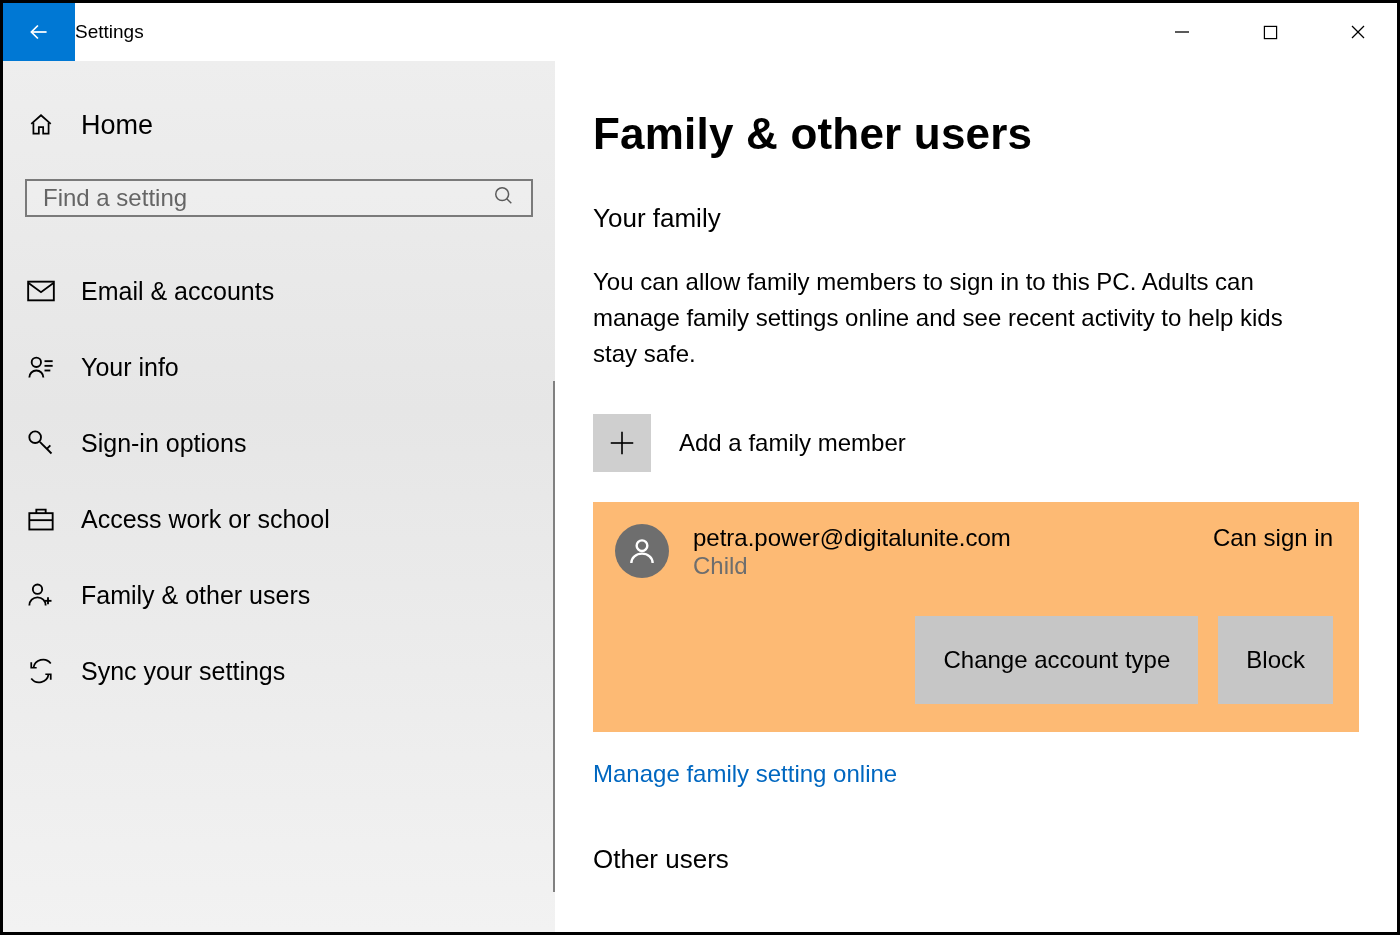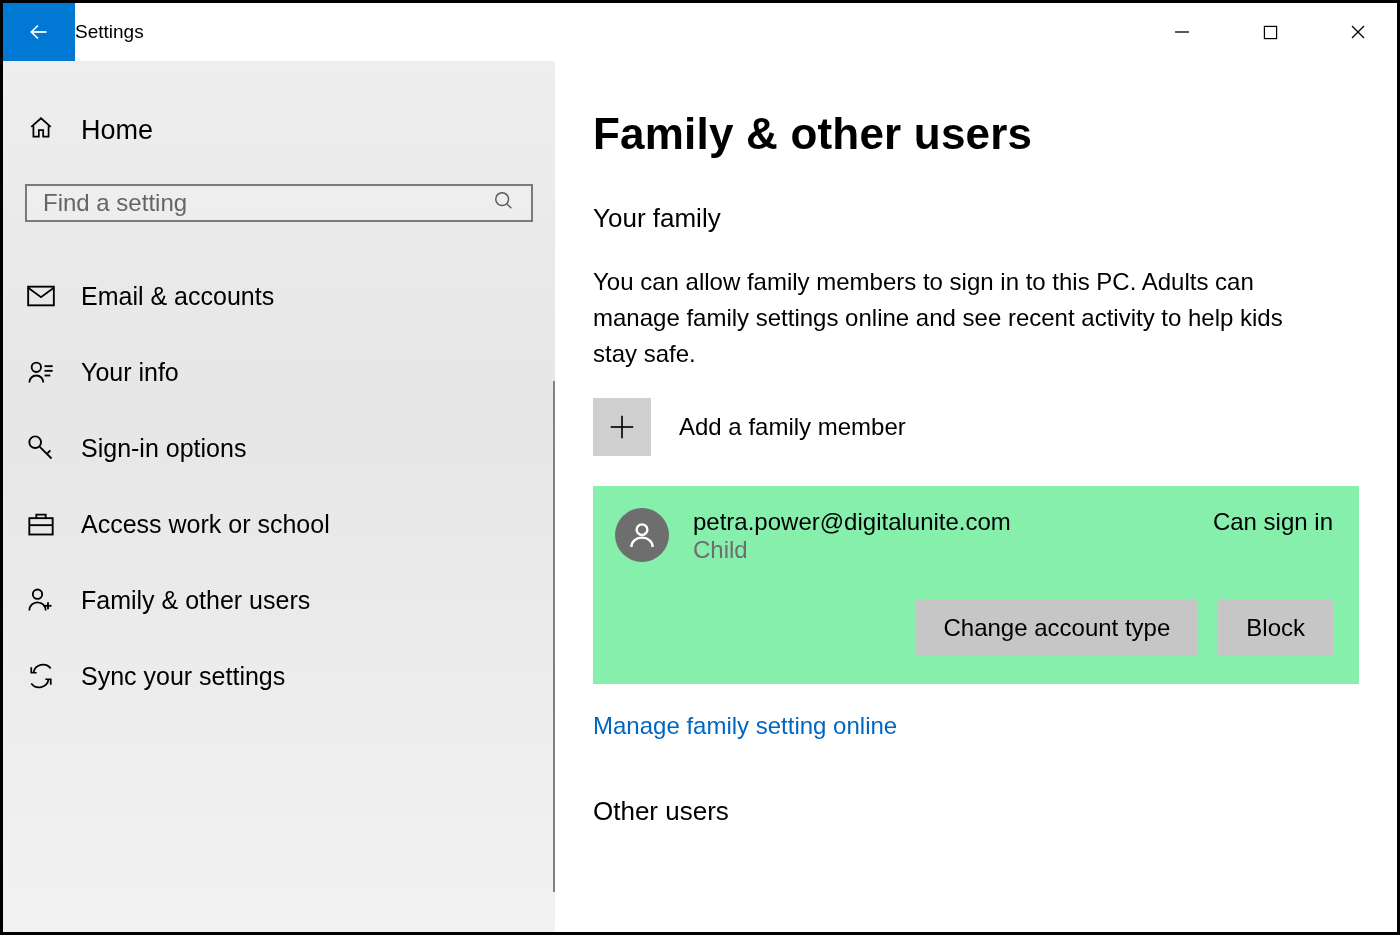--- a/index.html
+++ b/index.html
@@ -6,45 +6,45 @@
     body { width: 1400px; height: 935px; background: #fff; border: 3px solid #000; overflow: hidden; }
     .titlebar { height: 58px; display: flex; align-items: stretch; }
     .back-btn { width: 72px; background: #0078d4; display: flex; align-items: center; justify-content: center; cursor: pointer; }
     .title-text { flex: 1; display: flex; align-items: center; font-size: 19px; color: #000; }
     .win-controls { display: flex; align-items: center; padding-right: 16px; gap: 42px; }
     .win-btn { width: 46px; height: 32px; display: flex; align-items: center; justify-content: center; cursor: pointer; }
     .layout { display: flex; height: calc(100% - 58px); }
     .sidebar { width: 552px; background: linear-gradient(180deg, #eeeeee 0%, #e6e6e6 40%, #f2f2f2 100%); padding-top: 36px; position: relative; }
     .sidebar::after { content: ""; position: absolute; right: 0; top: 320px; bottom: 40px; width: 2px; background: #808080; }
     .home-row { display: flex; align-items: center; gap: 24px; padding: 12px 22px 12px 22px; margin-bottom: 26px; cursor: pointer; }
-    .home-label { font-size: 27px; font-weight: 400; margin-top: 6px; }
+    .home-label { font-size: 27px; font-weight: 400; }
     .search-box { margin: 0 22px 36px 22px; border: 2px solid #7a7a7a; height: 38px; display: flex; align-items: center; padding: 0 16px; background: rgba(255,255,255,0.15); }
     .search-input { flex: 1; border: none; background: transparent; outline: none; font-size: 24px; color: #656565; }
     .search-input::placeholder { color: #656565; }
     .category-label { padding: 0 22px; font-size: 27px; font-weight: 600; margin-bottom: 36px; }
     .nav-item { display: flex; align-items: center; gap: 24px; padding: 22px 22px; cursor: pointer; }
     .nav-label { font-size: 25px; color: #000; font-weight: 400; }
     .icon-slot { width: 32px; height: 32px; display: flex; align-items: center; justify-content: center; flex-shrink: 0; }
     .main { flex: 1; padding: 48px 38px 0 38px; overflow: hidden; }
     .page-title { font-size: 44px; font-weight: 600; margin-bottom: 44px; letter-spacing: 0.2px; }
     .section-title { font-size: 26px; font-weight: 400; margin-bottom: 30px; }
-    .description { font-size: 24px; line-height: 1.5; color: #000; margin-bottom: 26px; max-width: 740px; }
+    .description { font-size: 24px; line-height: 1.5; color: #000; margin-bottom: 42px; max-width: 740px; }
     .add-row { display: flex; align-items: center; gap: 28px; margin-bottom: 30px; cursor: pointer; }
     .add-tile { width: 58px; height: 58px; background: #cfcfcf; display: flex; align-items: center; justify-content: center; }
     .add-label { font-size: 24px; }
-    .member-card { background: #86efac; padding: 22px 26px 28px 22px; margin-bottom: 28px; }
+    .member-card { background: #fdba74; padding: 22px 26px 28px 22px; margin-bottom: 28px; }
     .member-top { display: flex; align-items: flex-start; gap: 24px; }
     .avatar { width: 54px; height: 54px; border-radius: 50%; background: #6e6e6e; display: flex; align-items: center; justify-content: center; flex-shrink: 0; }
     .member-info { flex: 1; }
     .member-email { font-size: 24px; color: #000; }
     .member-role { font-size: 24px; color: #6e6e6e; margin-top: 0; }
     .member-status { font-size: 24px; color: #000; }
     .member-actions { display: flex; justify-content: flex-end; gap: 20px; margin-top: 36px; }
     .action-btn { background: #c6c6c6; border: none; padding: 14px 26px; font-size: 24px; cursor: pointer; color: #000; }
-    .action-btn.wide { padding: 14px 28px; }
+    .action-btn.wide { padding: 30px 28px; }
     .action-btn.block { padding: 14px 28px; }
     .link { color: #0067c0; font-size: 24px; cursor: pointer; display: inline-block; margin-bottom: 56px; }
   </style>
 </head>
 <body>
 
 <div class="titlebar">
   <div class="back-btn">
     <svg width="26" height="26" viewBox="0 0 24 24" fill="none" stroke="#fff" stroke-width="1.6">
         <path d="M19 12H5"></path>

